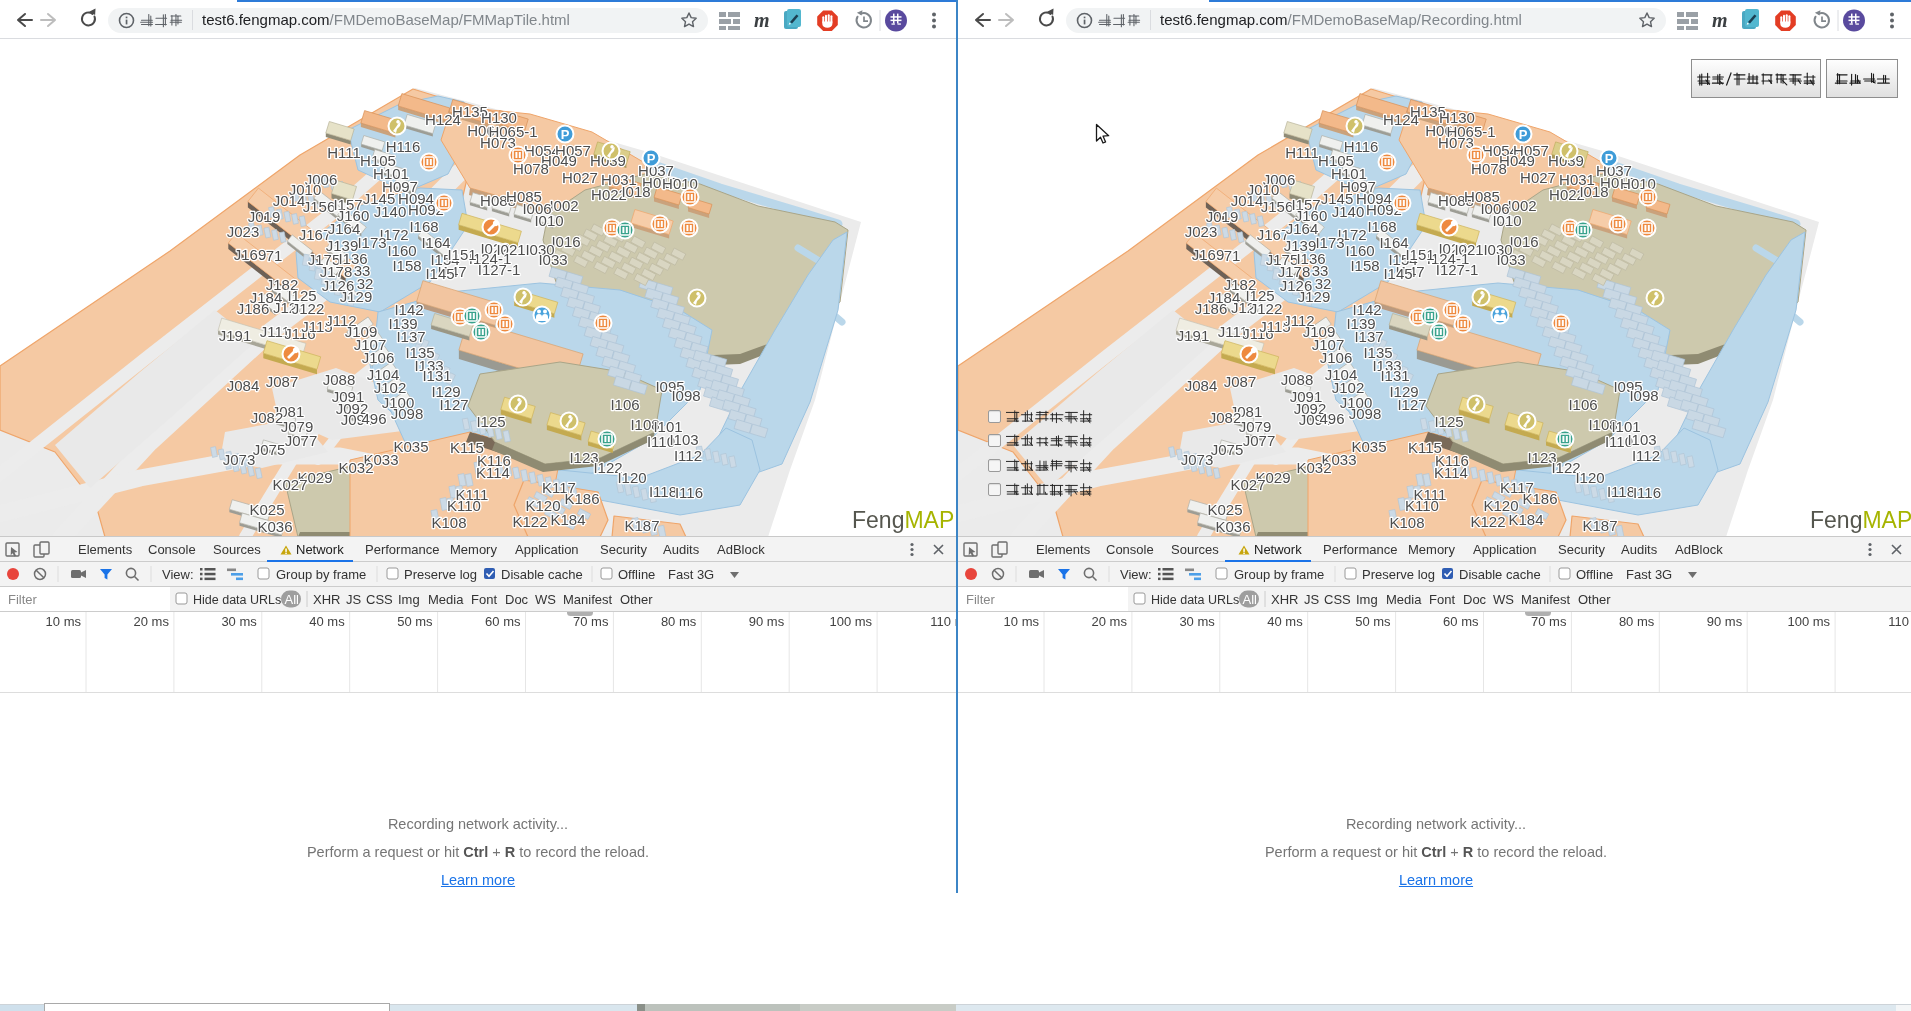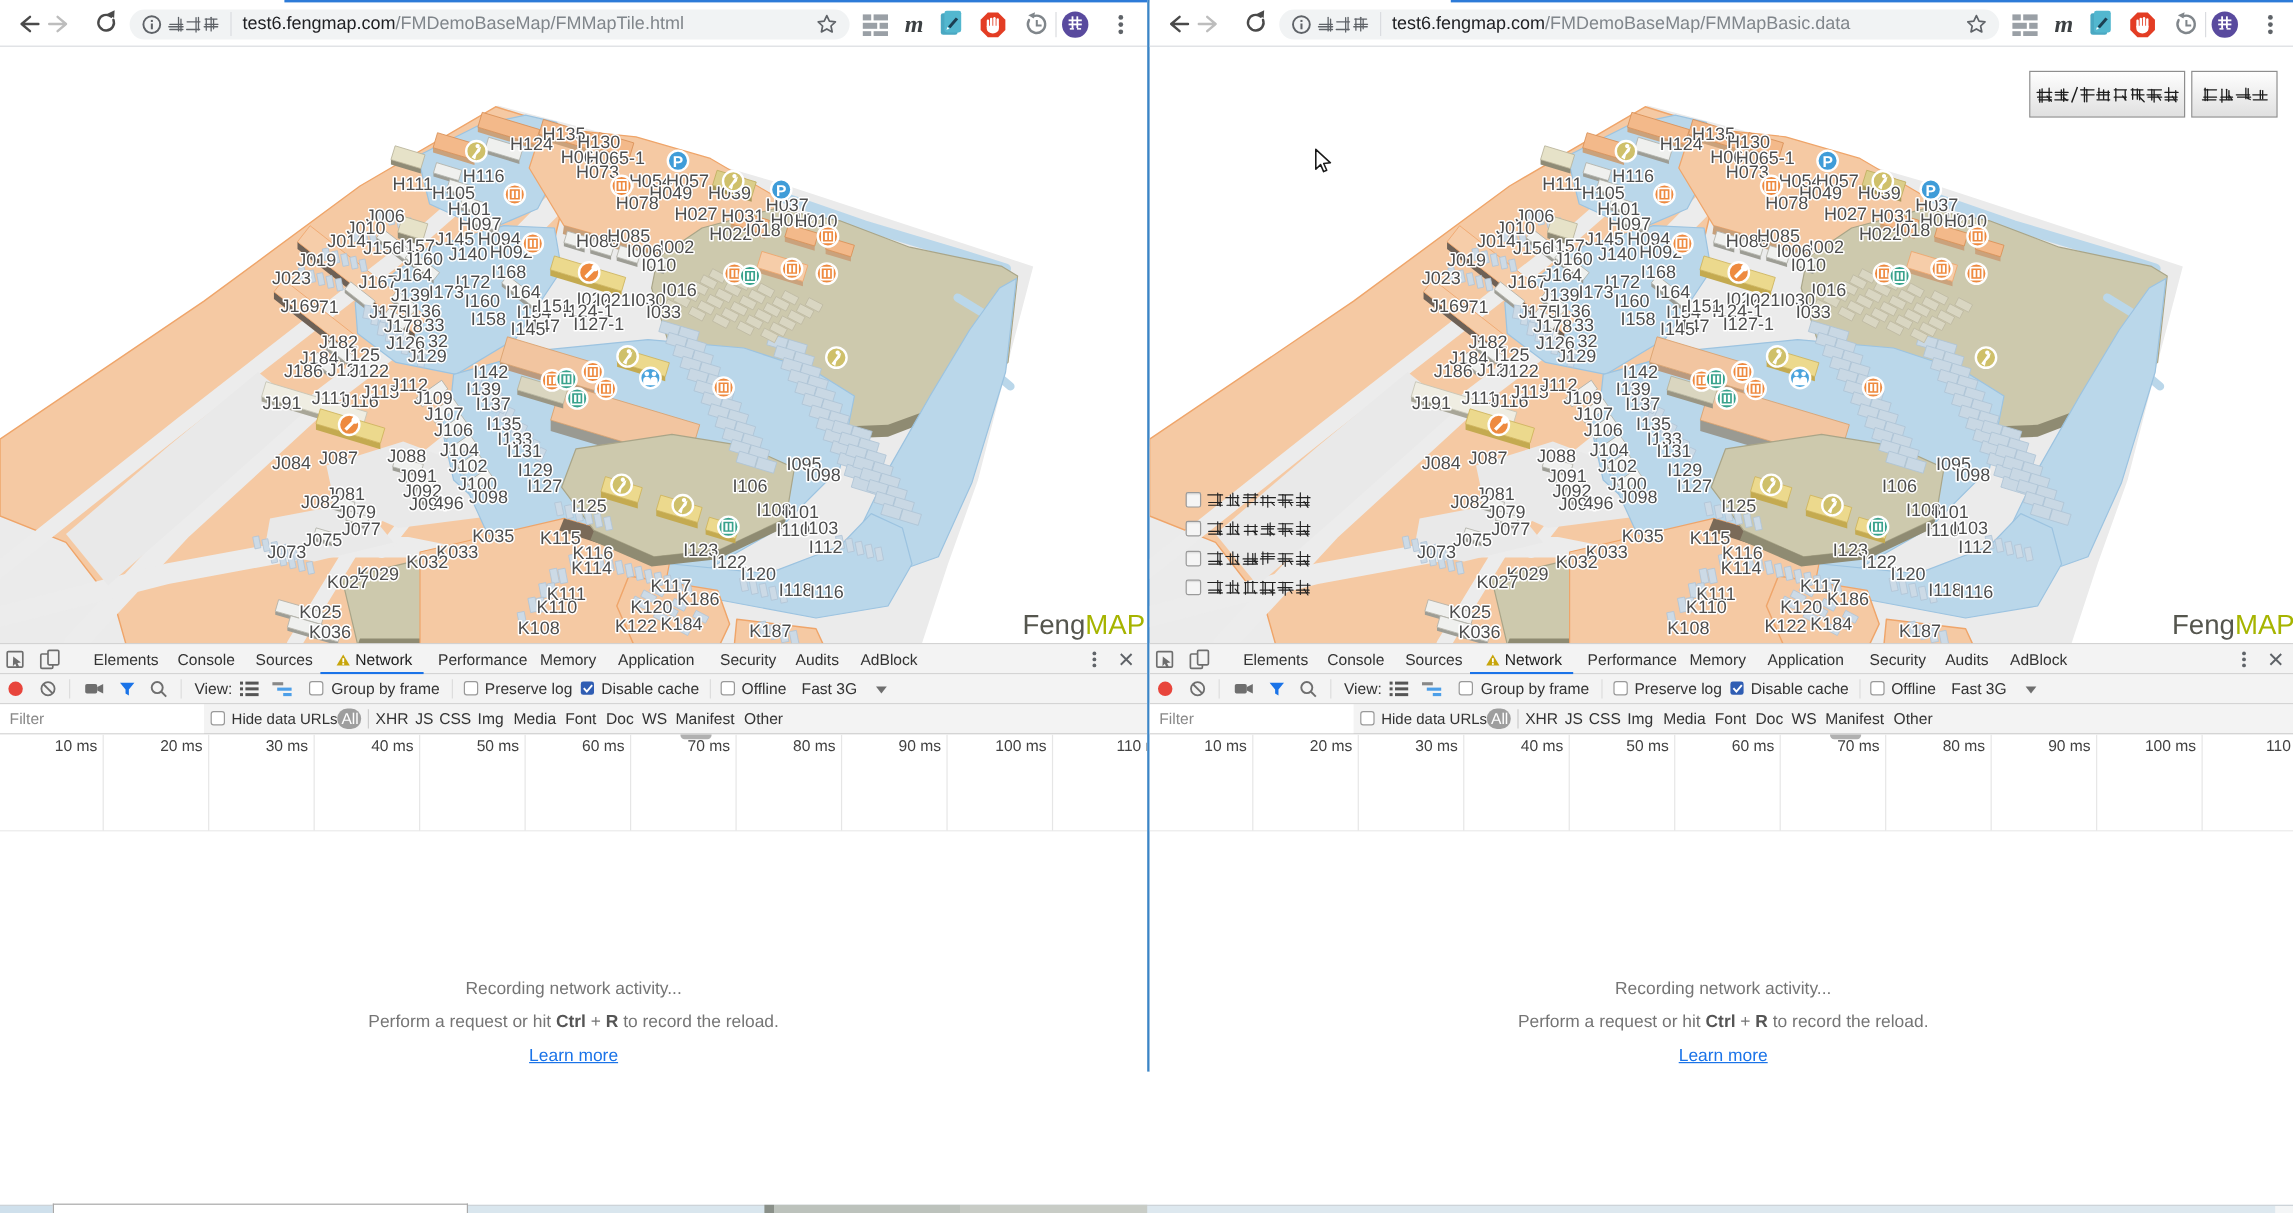--- a/index.html
+++ b/index.html
@@ -1056,21 +1056,21 @@
       <rect x="7.7" y="7.6" width="1.7" height="4.8" fill="#5f6368"></rect>
     </svg>
     <svg class="abs" style="left:140px;top:13px" width="46" height="15" viewBox="0 0 46 15">
       <g stroke="#5f6368" fill="none">
         <use href="#hz0" x="0.0" y="0.5" width="13.5" height="13.5" stroke-width="0.080"></use>
         <use href="#hz1" x="14.6" y="0.5" width="13.5" height="13.5" stroke-width="0.080"></use>
         <use href="#hz2" x="29.2" y="0.5" width="13.5" height="13.5" stroke-width="0.080"></use>
       </g>
     </svg>
     <div class="abs" style="left:192px;top:10px;width:1px;height:20px;background:#dadce0"></div>
-    <div class="abs" style="left:202px;top:11px;font-size:15px;color:#202124;white-space:nowrap">test6.fengmap.com<span style="color:#80868b">/FMDemoBaseMap/FMMapBasic.data</span></div>
+    <div class="abs" style="left:202px;top:11px;font-size:15px;color:#202124;white-space:nowrap">test6.fengmap.com<span style="color:#80868b">/FMDemoBaseMap/Recording.html</span></div>
     <svg class="abs" style="left:679px;top:10px" width="20" height="20" viewBox="0 0 24 24">
       <path d="M12 3.6 l2.6 5.6 6 .7 -4.4 4.1 1.2 5.9 -5.4-3 -5.4 3 1.2-5.9 -4.4-4.1 6-.7z" fill="none" stroke="#5f6368" stroke-width="1.7" stroke-linejoin="round"></path>
     </svg>
     <svg class="abs" style="left:718px;top:8px" width="230" height="25" viewBox="0 0 230 25">
 <g fill="#9aa0a6">
         <rect x="1" y="4" width="7" height="5"></rect>
         <rect x="10" y="4" width="12" height="5"></rect>
         <rect x="1" y="11" width="12" height="5"></rect>
         <rect x="15" y="11" width="7" height="5"></rect>
         <rect x="1" y="18" width="7" height="4"></rect>

